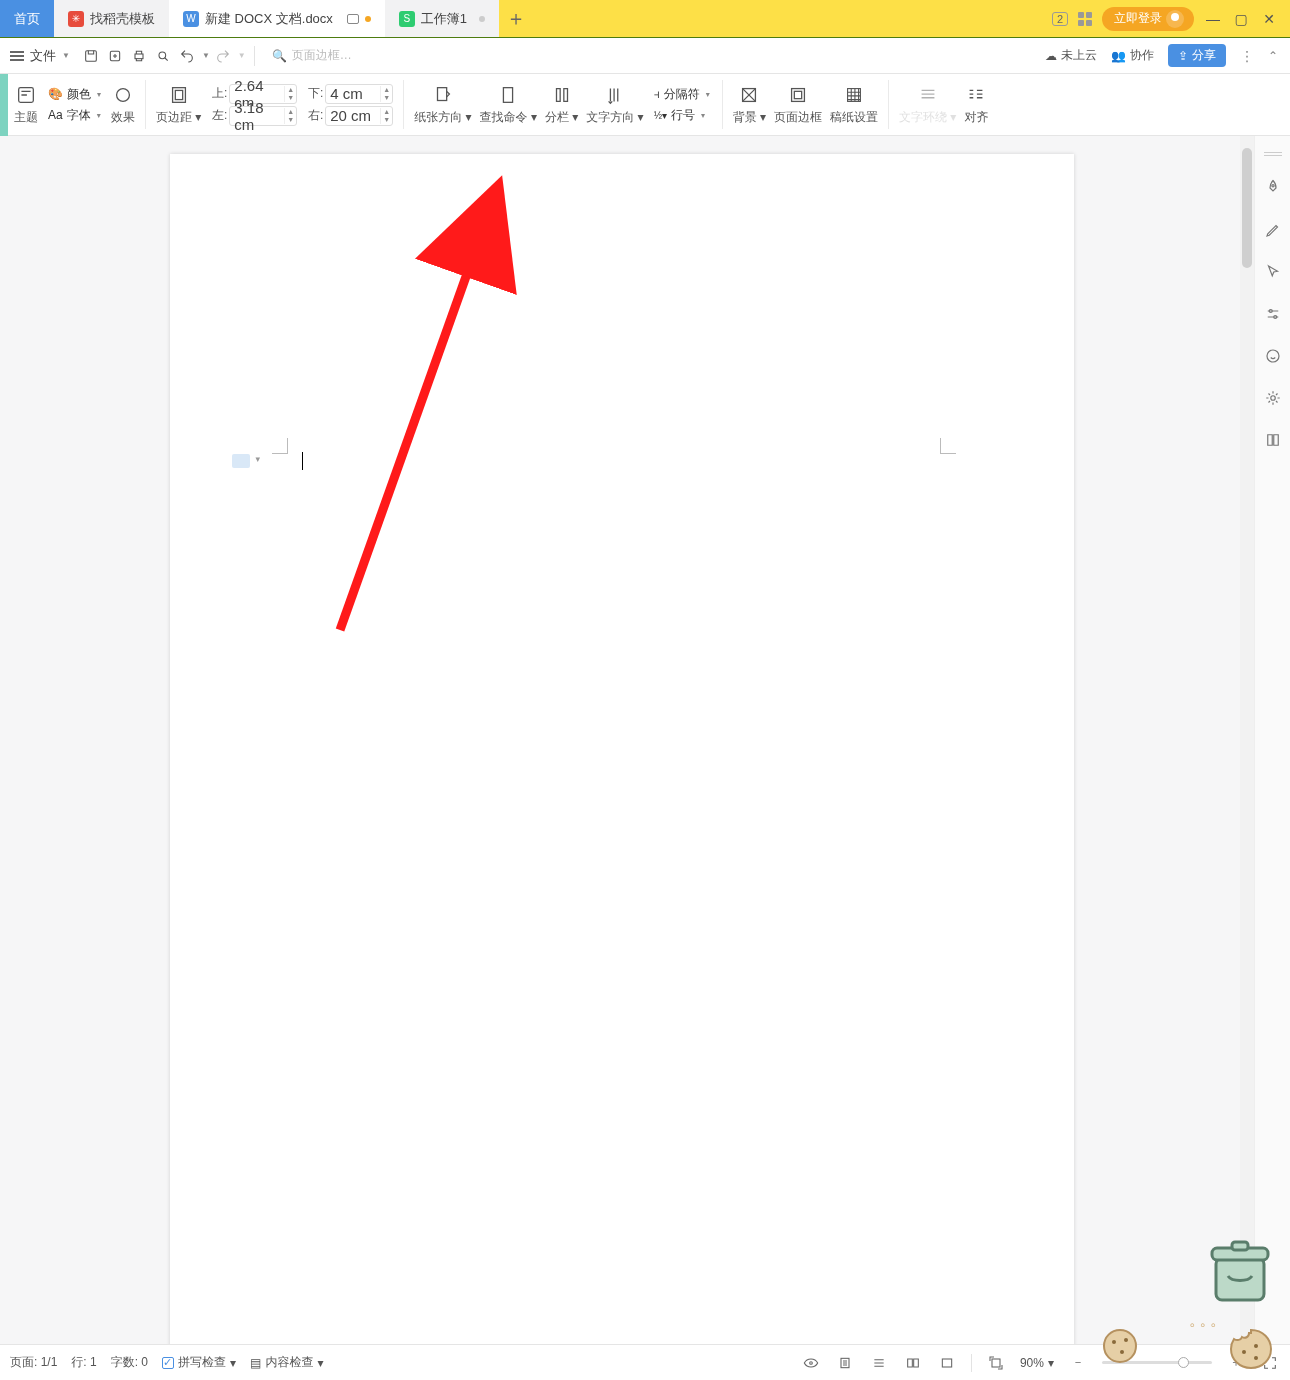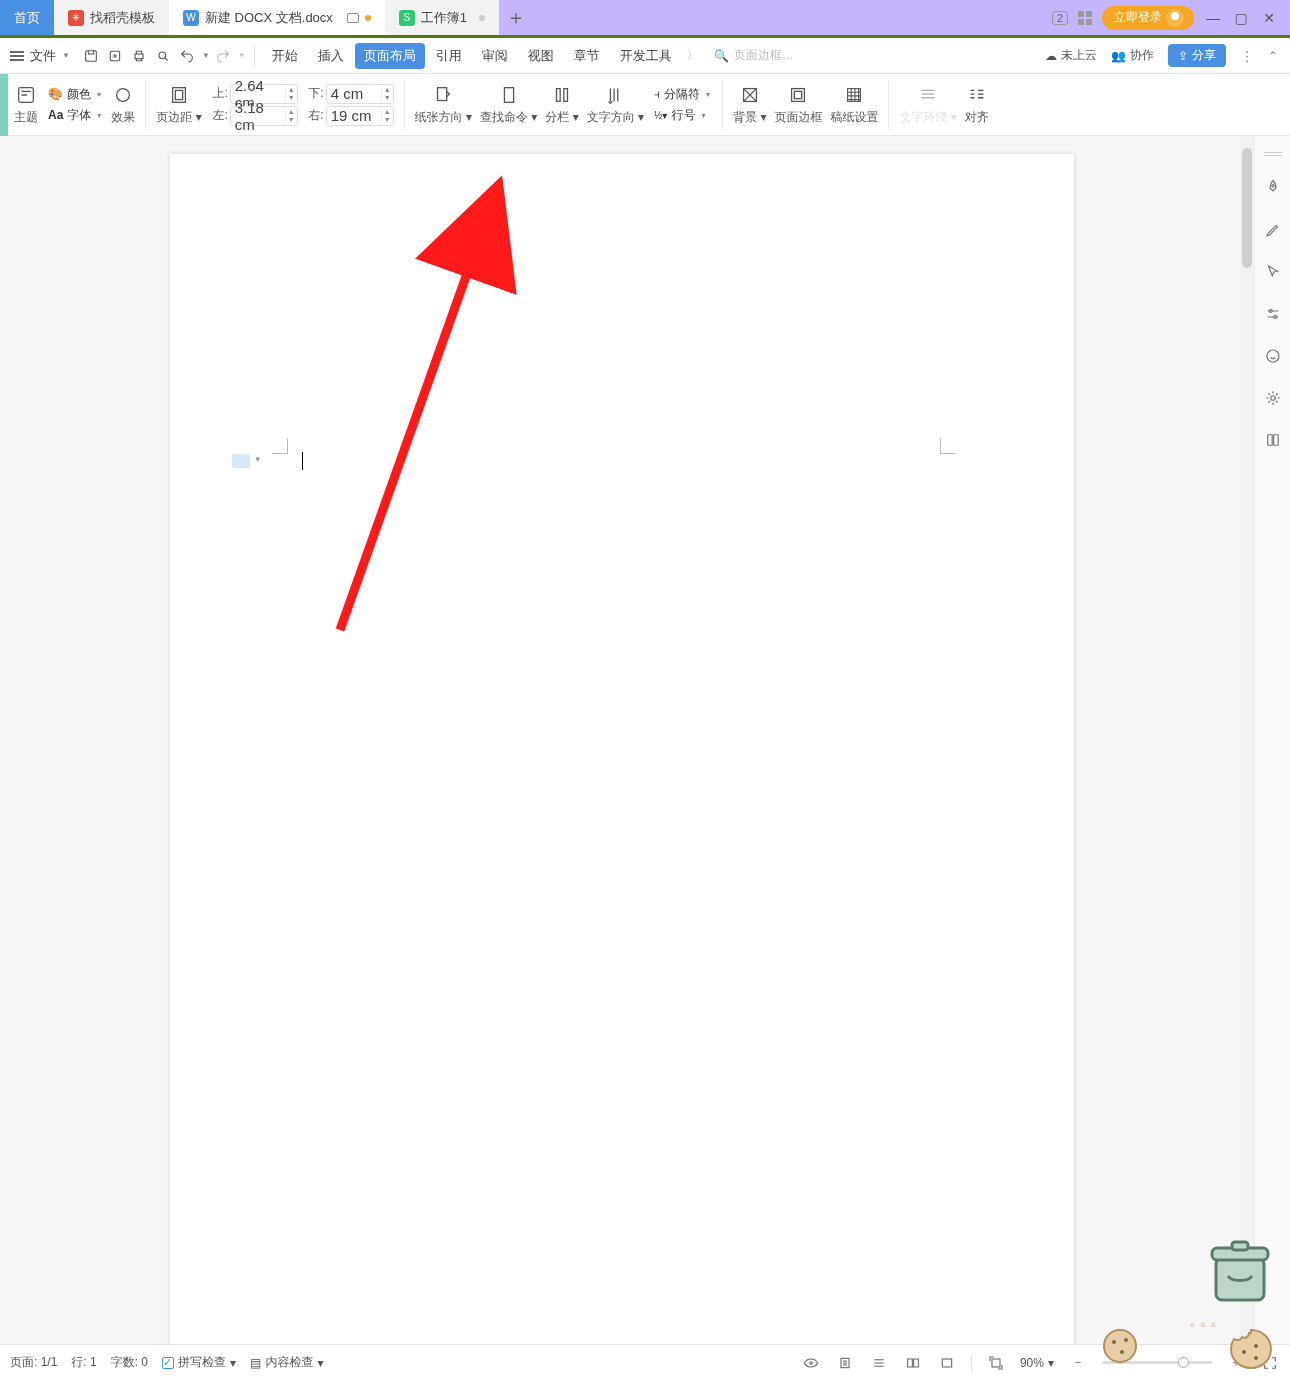--- a/index.html
+++ b/index.html
@@ -1,19 +1,19 @@
 <!DOCTYPE html>
 <html><head>
 <meta charset="utf-8">
 <style>
 * { margin:0; padding:0; box-sizing:border-box; font-family:"Microsoft YaHei","PingFang SC",sans-serif; }
 body { width:1290px; height:1380px; background:#fff; overflow:hidden; position:relative; font-size:12px; color:#333; }
 
 
-.titlebar { height:38px; display:flex; align-items:stretch; background:#c4b5fd; border-bottom:3px solid #4d7c0f; }
+.titlebar { height:38px; display:flex; align-items:stretch; background:#fde047; border-bottom:1px solid #4d7c0f; }
 .tab { display:flex; align-items:center; padding:0 14px; gap:6px; font-size:13px; color:#444; position:relative; cursor:default; }
 .tab.home { background:#4a90e2; color:#fff; font-weight:500; }
 .tab.active { background:#fff; }
 .tab.other { background:#f2f2f3; }
 .tab-ic { width:16px; height:16px; display:inline-flex; align-items:center; justify-content:center; border-radius:3px; font-size:10px; color:#fff; }
 .tab-ic.red{background:#e74c3c;} .tab-ic.blue{background:#4a90e2;} .tab-ic.green{background:#2ecc71;}
 .tab-mon{ width:12px;height:10px;border:1px solid #888;border-radius:2px;margin-left:8px; }
 .dot{width:6px;height:6px;border-radius:3px;background:#f5a623;}
 .dot.grey{background:#ccc;}
 .plus{width:34px;display:flex;align-items:center;justify-content:center;color:#666;font-size:20px;}
@@ -195,31 +195,20 @@
       </svg>
     </div>
     <span class="caret">▼</span>
   <div class="qa" style="opacity:.45">
       <svg viewBox="0 0 24 24" fill="none" stroke="currentColor" stroke-width="1.6">
         <path d="m15 14 5-5-5-5M20 9H10a6 6 0 0 0 0 12"></path>
       </svg>
     </div>
     <span class="caret" style="opacity:.45">▼</span>
   <div class="menu-sep"></div>
-  <div class="menu-tabs">
-    <div class="menu-tab">开始</div>
-    <div class="menu-tab">插入</div>
-    <div class="menu-tab active">页面布局</div>
-    <div class="menu-tab">引用</div>
-    <div class="menu-tab">审阅</div>
-    <div class="menu-tab">视图</div>
-    <div class="menu-tab">章节</div>
-    <div class="menu-tab">开发工具</div>
-    <span class="angle">〉</span>
-  </div>
   <div class="search-cmd">
     <span class="mag">🔍</span>
     <span>页面边框…</span>
   </div>
   <div class="right-cluster">
     <div class="rc-item">
         <span>☁</span>
         <span>未上云</span>
       </div>
     <div class="rc-item">
@@ -246,21 +235,21 @@
         </div>
       <div class="lbl">主题</div>
     </div>
     <div style="display:flex;flex-direction:column;gap:4px;justify-content:center;padding:0 6px">
       <div class="row-top">
           <span>🎨</span>
           <span>颜色</span>
           <span class="caret">▾</span>
         </div>
       <div class="row-top">
-          <span style="font-weight:bold">Aa</span>
+          <span style="font-weight:normal">Aa</span>
           <span>字体</span>
           <span class="caret">▾</span>
         </div>
     </div>
     <div class="rcol">
       <div class="ic-box">
           <svg viewBox="0 0 24 24" fill="none" stroke="currentColor" stroke-width="1.4">
             <circle cx="12" cy="12" r="7"></circle>
           </svg>
         </div>
@@ -307,21 +296,21 @@
             <span class="val">4 cm</span>
             <span class="spin-btns">
               <span>▲</span>
               <span>▼</span>
             </span>
           </span>
         </div>
       <div class="margin-row">
           <span class="ml">右:</span>
         <span class="spin-input">
-            <span class="val">19 cm</span>
+            <span class="val">20 cm</span>
             <span class="spin-btns">
               <span>▲</span>
               <span>▼</span>
             </span>
           </span>
         </div>
     </div>
   </div>
   <div class="rsep"></div>
   <div class="rgroup">

